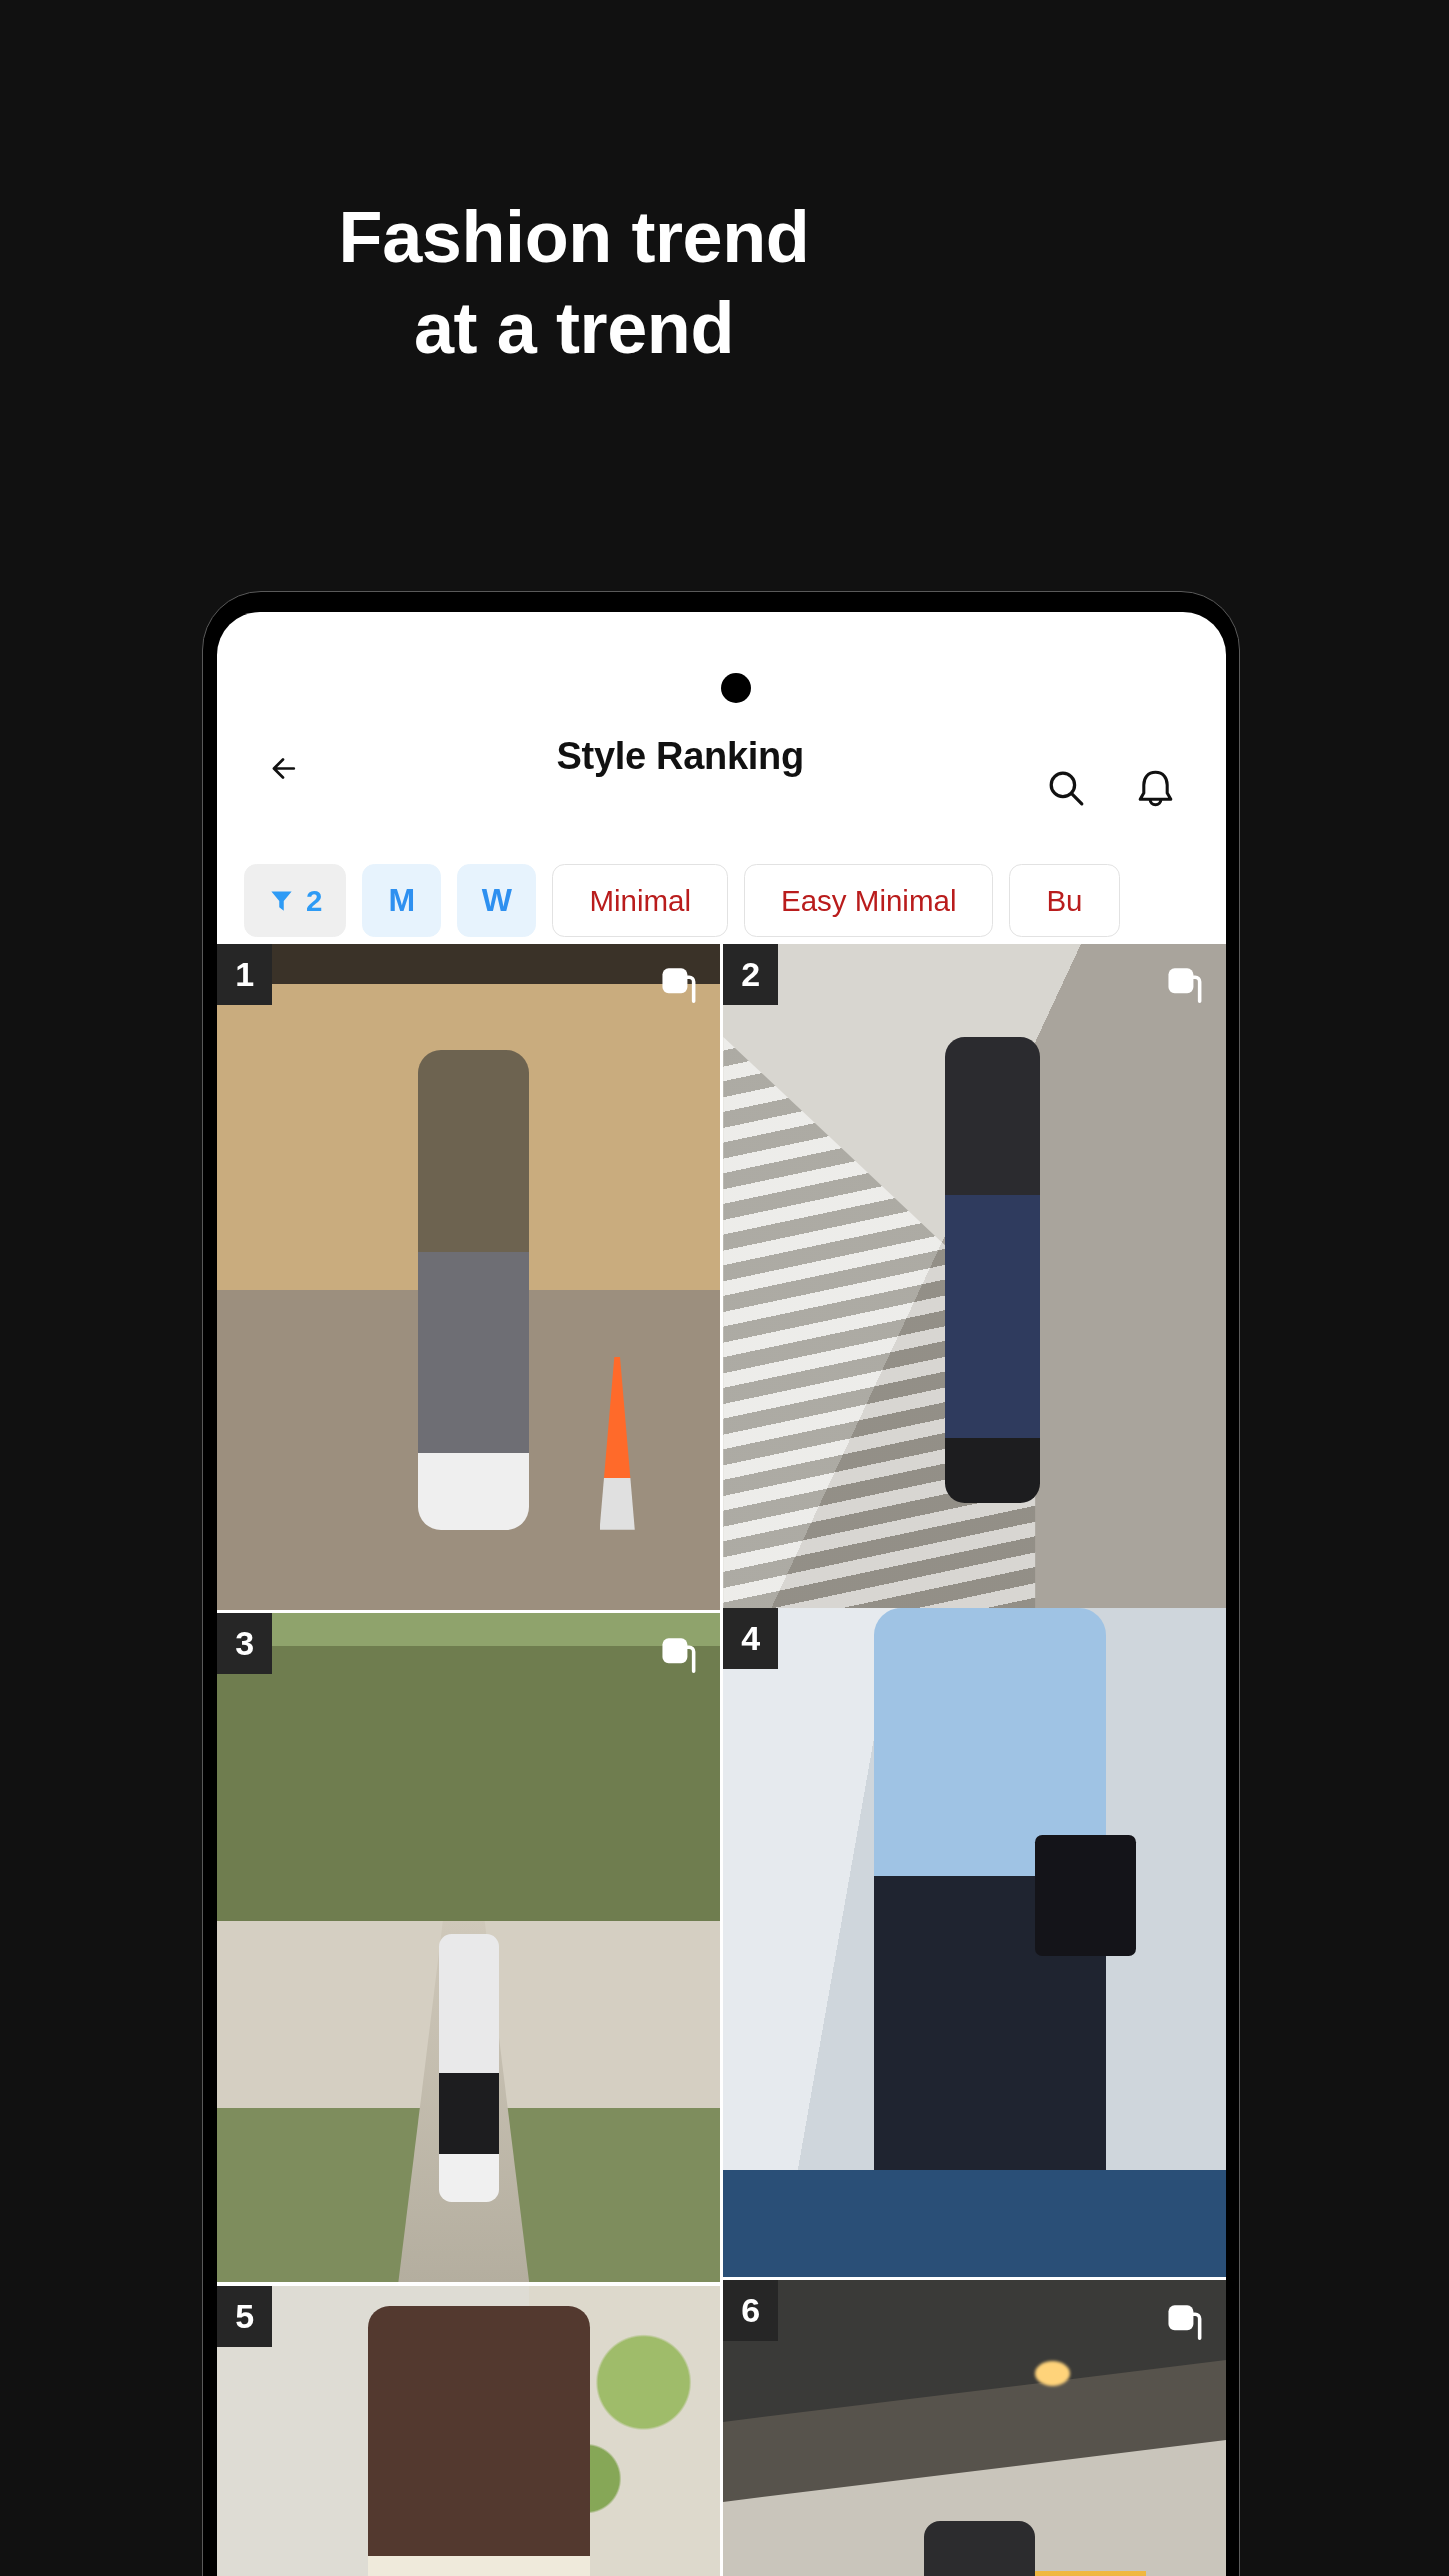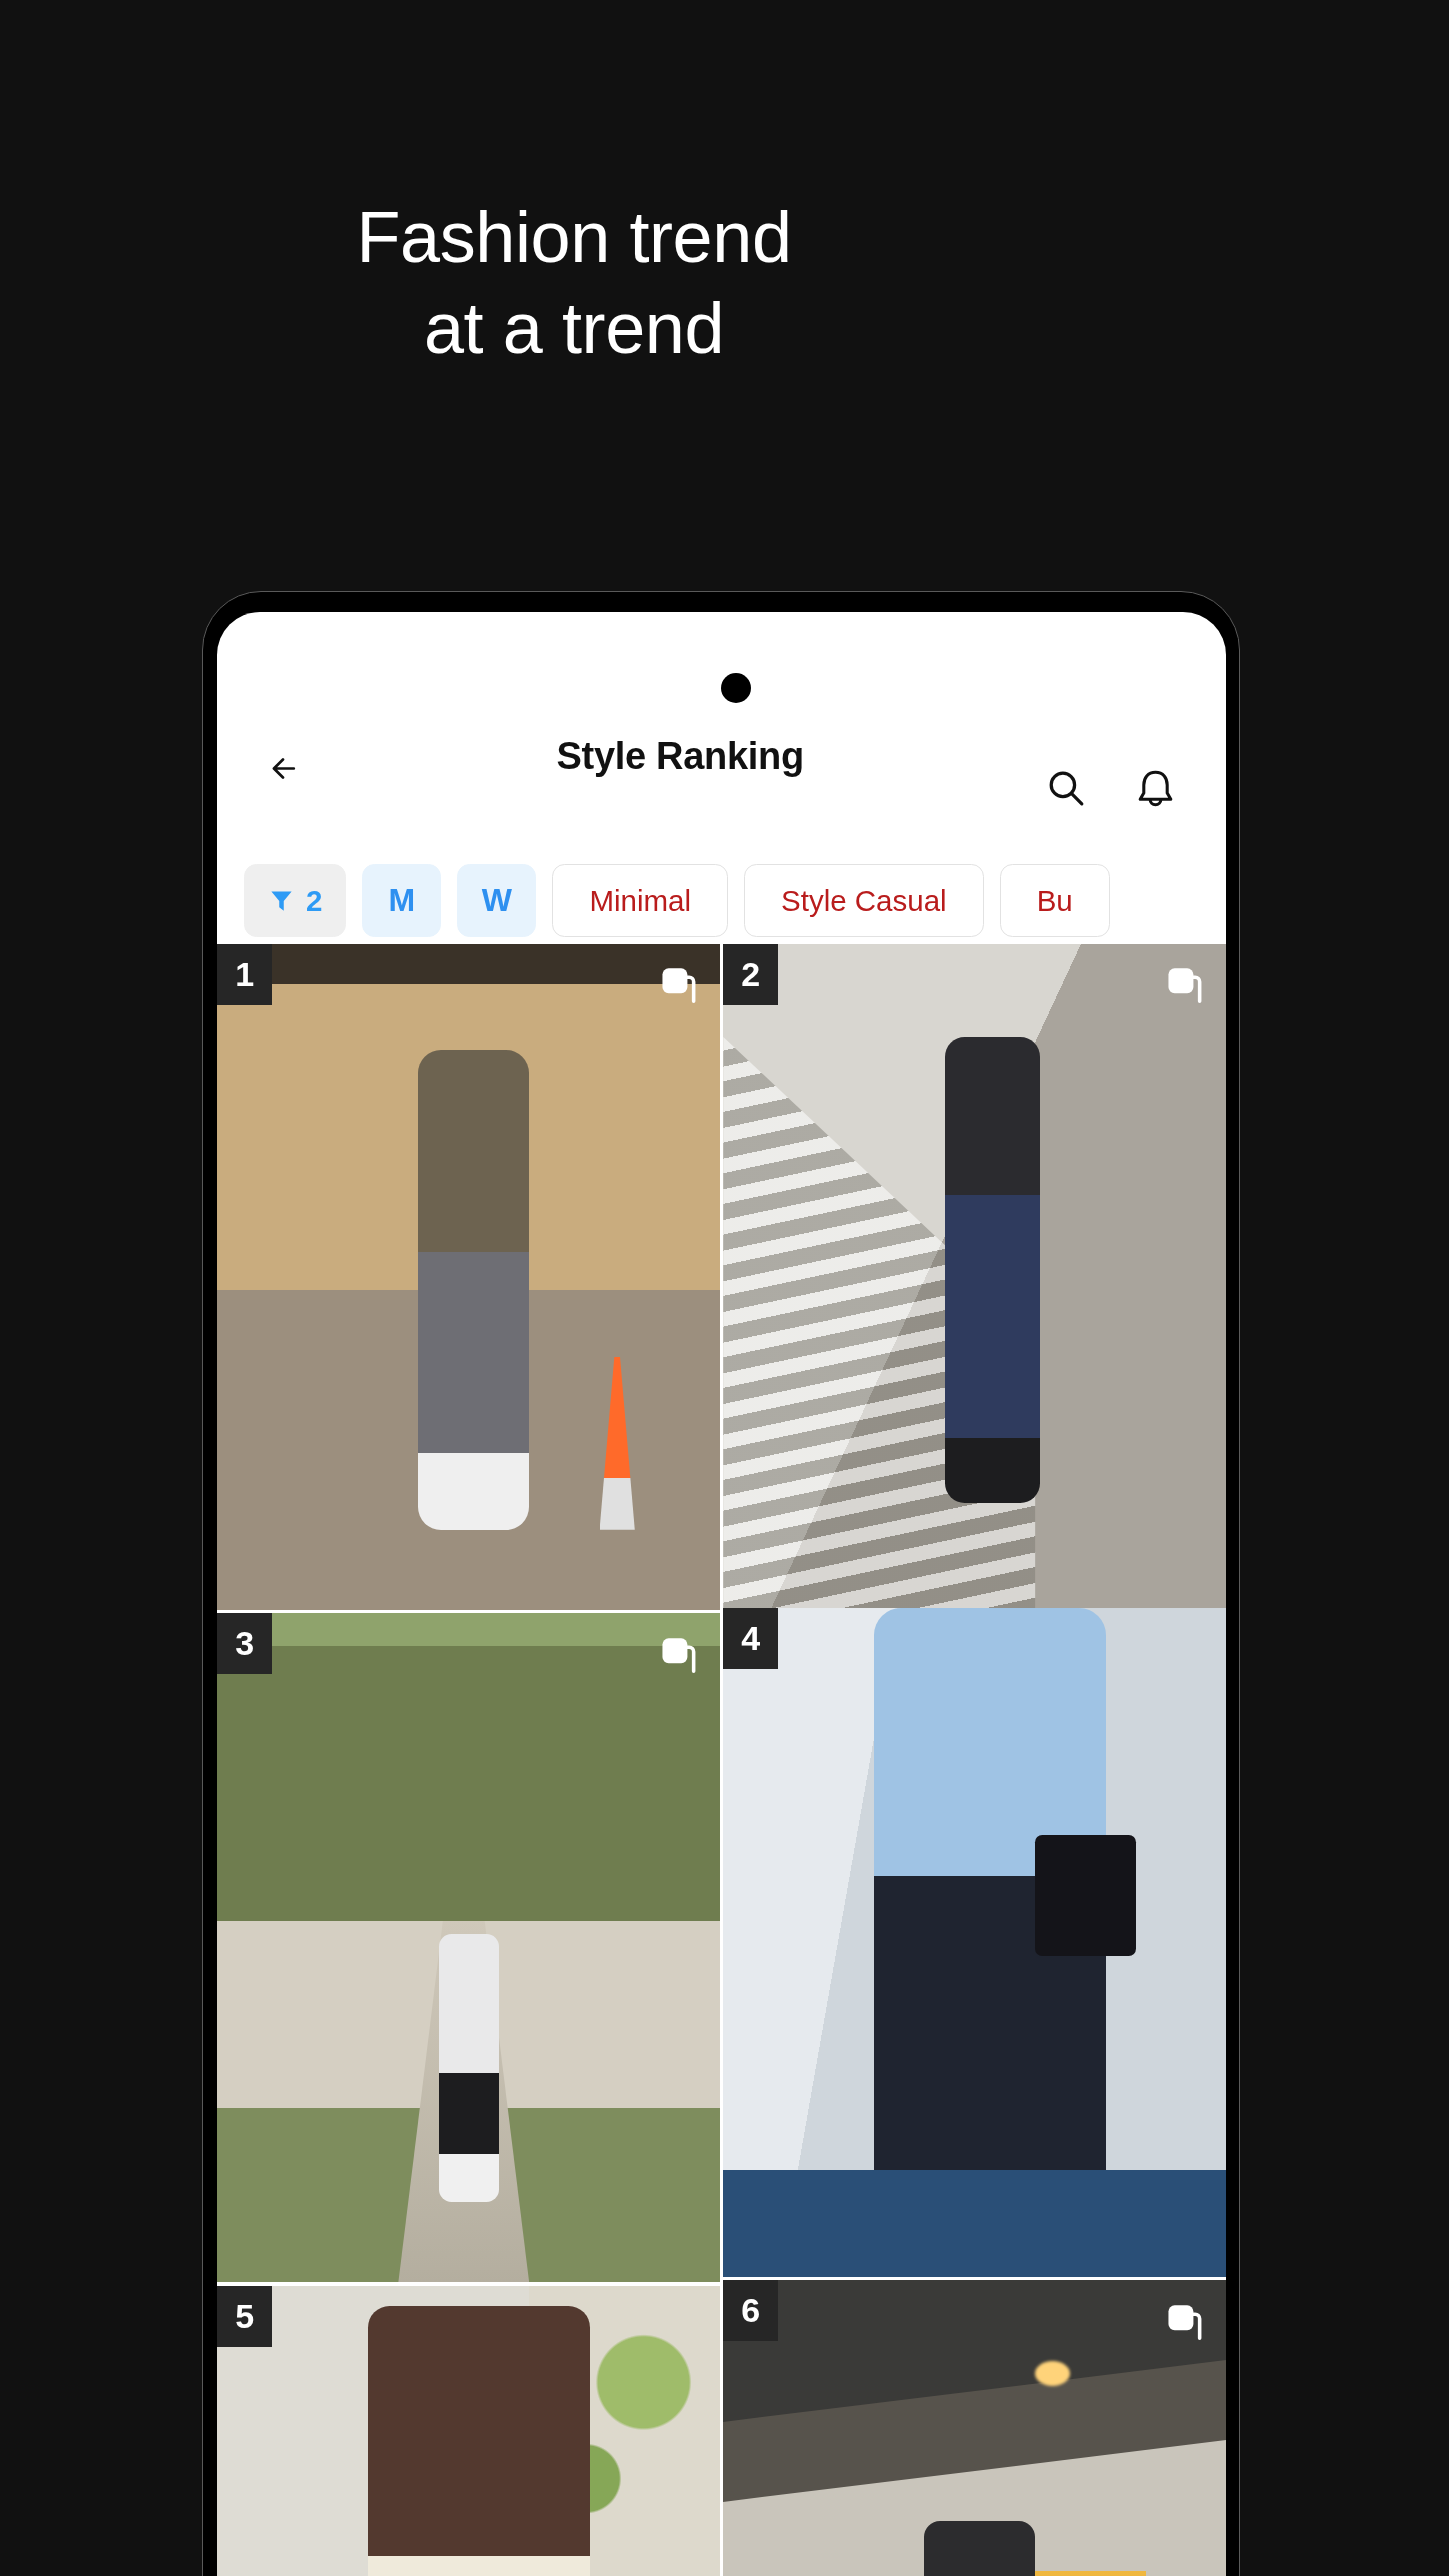--- a/index.html
+++ b/index.html
@@ -8,21 +8,21 @@
     background:#111111;
     font-family:"Liberation Sans", sans-serif;
     overflow:hidden;
   }
   .page { position:relative; width:1449px; height:2576px; background:#111111; }
 
   
   .headline {
     position:absolute; top:192px; left:0; width:1148px;
     text-align:center; color:#ffffff;
-    font-size:72px; line-height:1.26; font-weight:400;
+    font-size:72px; line-height:1.26; font-weight:700;
     letter-spacing:-0.4px;
   }
   .headline .l2 { display:block; }
 
   
   .phone {
     position:absolute; left:202px; top:591px;
     width:1038px; height:2057px;
     background:#000000;
     border:1.8px solid #5a5a5a;
@@ -226,21 +226,21 @@
 
         <div class="chip gender">
           <span>W</span>
         </div>
 
         <div class="chip">
           <span>Minimal</span>
         </div>
 
         <div class="chip">
-          <span>Style Casual</span>
+          <span>Easy Minimal</span>
         </div>
 
         <div class="chip">
           <span>Bu</span>
         </div>
       </div>
 
       <div class="grid">
 
         <div class="col col-left">

